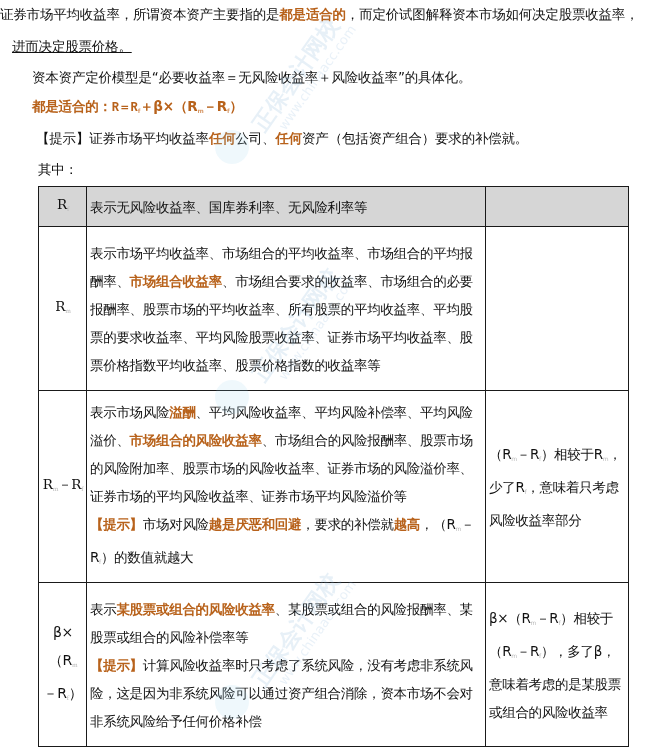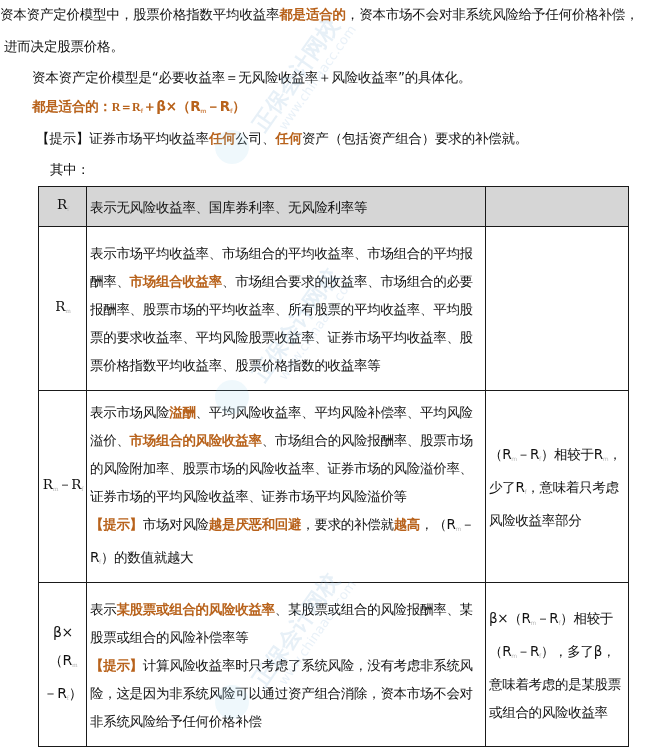--- a/index.html
+++ b/index.html
@@ -62,34 +62,34 @@
       position: absolute;
       width: 34px; height: 34px; border-radius: 50%;
       background: rgba(150,210,235,0.15);
       pointer-events: none;
     }
   </style>
 </head>
 <body>
 
 <div class="para" style="top:4px; left:0;">
-  <span>资本资产定价模型中，股票价格指数平均收益率</span><span class="hl">都是适合的</span><span>，资本市场不会对非系统风险给予任何价格补偿，</span>
+  <span>证券市场平均收益率，所谓资本资产主要指的是</span><span class="hl">都是适合的</span><span>，而定价试图解释资本市场如何决定股票收益率，</span>
 </div>
-<div class="para" style="top:36px; left:4px;">进而决定股票价格。</div>
+<div class="para" style="top:36px; left:12px;text-decoration:underline;">进而决定股票价格。</div>
 <div class="para" style="top:67px; left:32px;text-align:right;">资本资产定价模型是“必要收益率＝无风险收益率＋风险收益率”的具体化。</div>
 
 <div class="para formula" style="top:96px; left:32px;">
-  <span>都是适合的：</span><span style="font-family:Liberation Serif, serif;font-size:12px;">R＝R</span><span class="sub-o">f</span><span>＋β×（R</span><span class="sub-o">m</span><span>－R</span><span class="sub-o">f</span><span>）</span>
+  <span>都是适合的：</span><span style="font-family:Liberation Mono, monospace;font-size:12px;">R＝R</span><span class="sub-o">f</span><span>＋β×（R</span><span class="sub-o">m</span><span>－R</span><span class="sub-o">f</span><span>）</span>
 </div>
 
 <div class="para" style="top:128px; left:36px;">
   <span>【提示】</span><span>证券市场平均收益率</span><span class="hl">任何</span><span>公司、</span><span class="hl">任何</span><span>资产（包括资产组合）要求的补偿就。</span>
 </div>
 
-<div class="para" style="top:159px; left:50px;">其中：</div>
+<div class="para" style="top:159px; left:38px;">其中：</div>
 
 <table class="main">
   <colgroup>
     <col style="width:48px">
     <col style="width:399px">
     <col style="width:143px">
   </colgroup>
   <tbody>
       <tr class="shaded" style="height:38px;">
     <td class="sym"><span>R</span><span class="sub">f</span></td>

